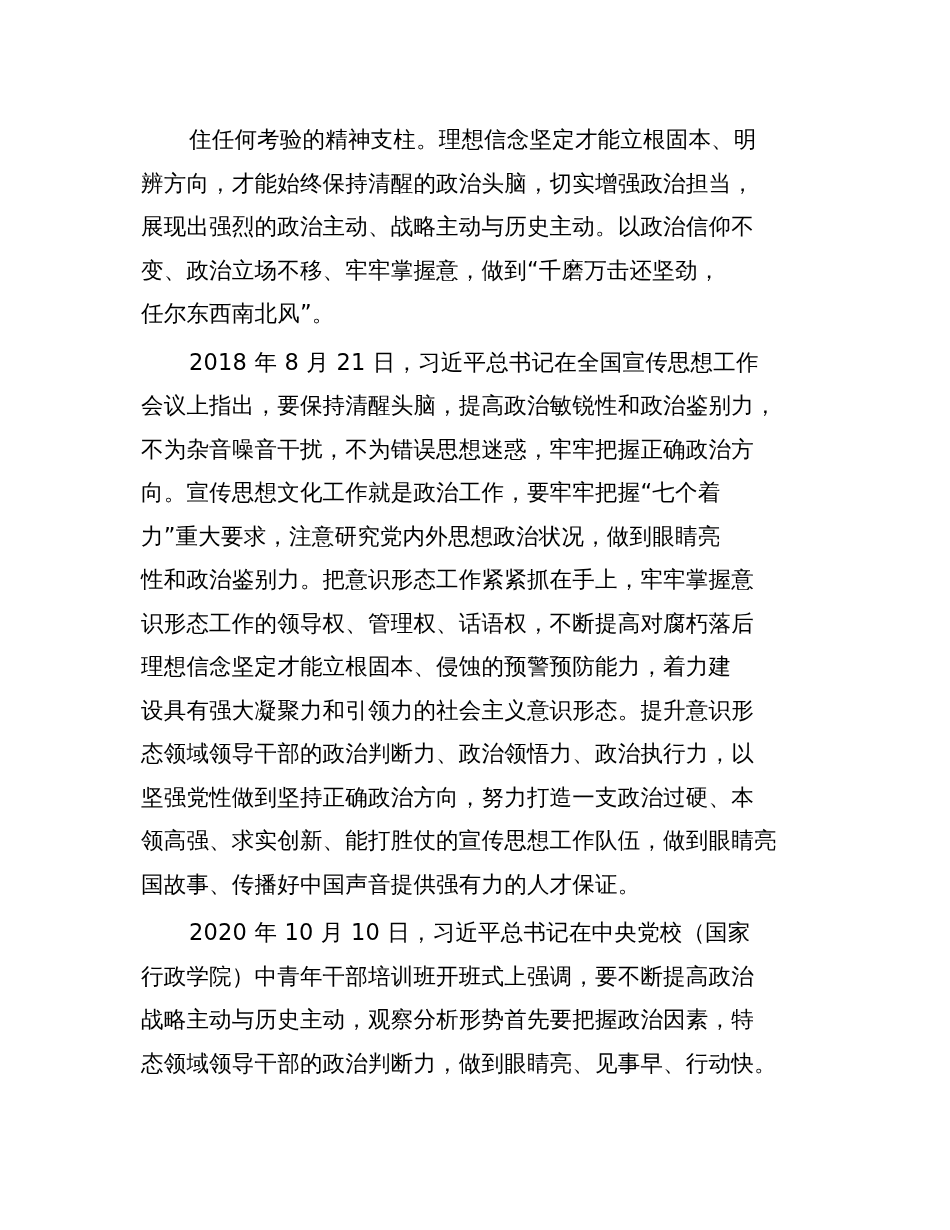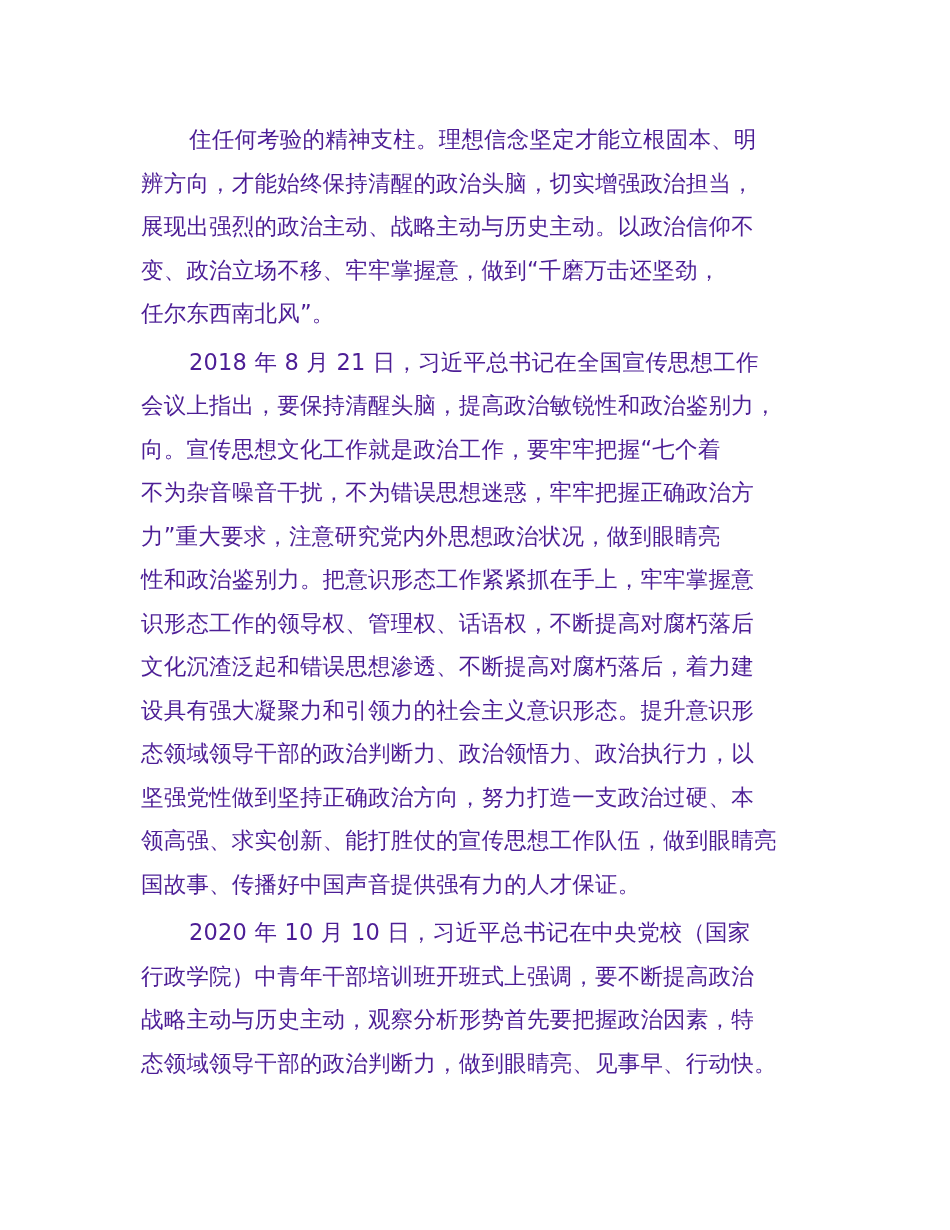--- a/index.html
+++ b/index.html
@@ -14,21 +14,21 @@
     overflow: hidden;
   }
   .page {
     position: absolute;
     left: 141px;
     top: 118px;
     width: 690px;
     font-family: "DejaVu Sans", "Liberation Sans", sans-serif;
     font-size: 22.5px;
     line-height: 43.5px;
-    color: #4c1d95;
+    color: #000000;
     letter-spacing: 0.2px;
   }
   .line {
     display: block;
     white-space: nowrap;
   }
   .line.first {
     padding-left: 48px;
   }
   .para-lines {
@@ -44,26 +44,26 @@
     <span class="line first">住任何考验的精神支柱。理想信念坚定才能立根固本、明</span>
     <span class="line">辨方向，才能始终保持清醒的政治头脑，切实增强政治担当，</span>
     <span class="line">展现出强烈的政治主动、战略主动与历史主动。以政治信仰不</span>
     <span class="line">变、政治立场不移、牢牢掌握意，做到“千磨万击还坚劲，</span>
     <span class="line">任尔东西南北风”。</span>
   </div>
 
   <div class="para-lines">
     <span class="line first">2018 年 8 月 21 日，习近平总书记在全国宣传思想工作</span>
     <span class="line">会议上指出，要保持清醒头脑，提高政治敏锐性和政治鉴别力，</span>
+    <span class="line">不为杂音噪音干扰，不为错误思想迷惑，牢牢把握正确政治方</span>
     <span class="line">向。宣传思想文化工作就是政治工作，要牢牢把握“七个着</span>
-    <span class="line">不为杂音噪音干扰，不为错误思想迷惑，牢牢把握正确政治方</span>
     <span class="line">力”重大要求，注意研究党内外思想政治状况，做到眼睛亮</span>
     <span class="line">性和政治鉴别力。把意识形态工作紧紧抓在手上，牢牢掌握意</span>
     <span class="line">识形态工作的领导权、管理权、话语权，不断提高对腐朽落后</span>
-    <span class="line">文化沉渣泛起和错误思想渗透、不断提高对腐朽落后，着力建</span>
+    <span class="line">理想信念坚定才能立根固本、侵蚀的预警预防能力，着力建</span>
     <span class="line">设具有强大凝聚力和引领力的社会主义意识形态。提升意识形</span>
     <span class="line">态领域领导干部的政治判断力、政治领悟力、政治执行力，以</span>
     <span class="line">坚强党性做到坚持正确政治方向，努力打造一支政治过硬、本</span>
     <span class="line">领高强、求实创新、能打胜仗的宣传思想工作队伍，做到眼睛亮</span>
     <span class="line">国故事、传播好中国声音提供强有力的人才保证。</span>
   </div>
 
   <div class="para-lines">
     <span class="line first">2020 年 10 月 10 日，习近平总书记在中央党校（国家</span>
     <span class="line">行政学院）中青年干部培训班开班式上强调，要不断提高政治</span>

